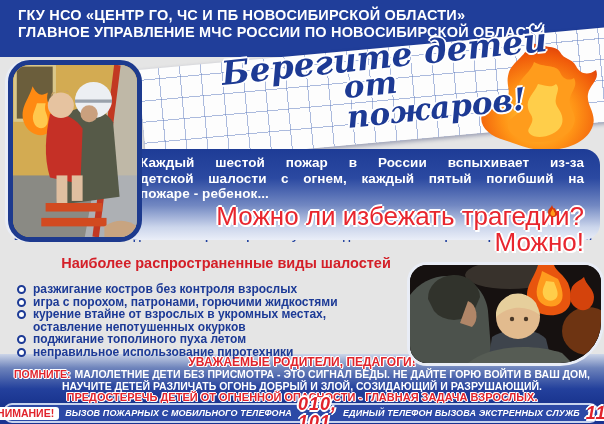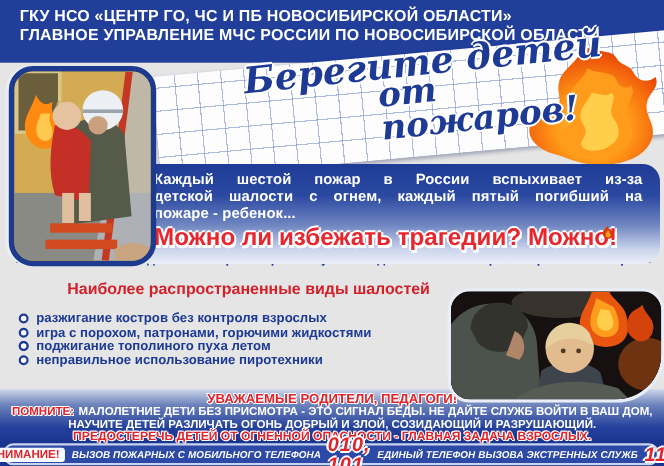--- a/index.html
+++ b/index.html
@@ -29,21 +29,21 @@
 
   
   .flame-top{left:468px;top:40px;width:136px;height:112px;z-index:3;}
 
   
   .intro{left:122px;top:149px;width:478px;height:91px;border-radius:16px;z-index:5;box-sizing:border-box;
          padding:6px 16px 0 18px;
          background:linear-gradient(180deg,#1e3c96 0%,#2b49a1 32%,#7288c2 62%,#ccd6ec 86%,#eaeef8 100%);}
   .intro .line{color:#fff;font-weight:bold;font-size:13.5px;line-height:15.5px;letter-spacing:.1px;}
   .intro .just{text-align:justify;text-align-last:justify;}
-  .headline{color:#e8262e;font-weight:bold;font-size:22px;line-height:26px;text-align:left;margin-top:1px;
+  .headline{color:#e8262e;font-weight:normal;font-size:26px;line-height:26px;text-align:right;margin-top:1px;
             text-shadow:-2px 0 0 #fff,2px 0 0 #fff,0 -2px 0 #fff,0 2px 0 #fff,1px 1px 0 #fff,-1px -1px 0 #fff,2px 2px 0 #fff;}
 
   
   .photoL{left:8px;top:60px;width:124px;height:172px;border:5px solid #1d3a8e;border-radius:22px;
           overflow:hidden;z-index:6;background:#c9a84c;box-shadow:-3px 0 0 #e9edf6;}
   .photoR{left:407px;top:262px;width:191px;height:98px;border:3px solid #e9edf6;
           border-radius:20px 20px 44px 20px;overflow:hidden;z-index:7;background:#161110;}
   .photoL svg,.photoR svg{display:block;width:100%;height:100%;}
 
   
@@ -151,21 +151,22 @@
     <div class="just">Если не оставлять детей без присмотра и  изучать с детьми элементарные правила пожарной</div>
   </div>
 
   <div class="abs list-title">
     <div>Наиболее распространенные виды шалостей</div>
   </div>
 
   <div class="abs bullets">
     <div class="item"><span class="dot"></span><span class="txt">разжигание костров без контроля взрослых</span></div>
     <div class="item"><span class="dot"></span><span class="txt">игра с порохом, патронами, горючими жидкостями</span></div>
-    <div class="item"><span class="dot"></span></div>
+    <div class="item"><span class="dot"></span><span class="txt">курение втайне от взрослых в укромных местах,
+оставление непотушенных окурков</span></div>
     <div class="item"><span class="dot"></span><span class="txt">поджигание тополиного пуха летом</span></div>
     <div class="item"><span class="dot"></span><span class="txt">неправильное использование пиротехники</span></div>
   </div>
 
   <div class="abs mini-flame">
     <svg viewBox="0 0 14 14">
         <path fill="#d8380a" d="M7 0 C6 3 3 4 3 7 C3 10 5 12 8 12 C11 12 13 10 12 7 C11.5 5 10 5 10 3 C9 4 8 3 7 0 Z"></path>
         <path fill="#ff9c1c" d="M7.5 4 C7 6 5.5 6.5 5.5 8.5 C5.5 10 6.5 11 8 11 C9.5 11 10.5 9.8 10 8 C9.6 6.8 8.5 6.5 8.7 5 Z"></path>
       </svg>
   </div>
@@ -187,21 +188,21 @@
       <path d="M86 48 A22 22 0 0 1 126 38 L130 50 C116 40 100 40 86 52 Z" fill="#e6cf9c"></path>
       <circle cx="102" cy="54" r="2.2" fill="#4a3828"></circle>
       <circle cx="116" cy="54" r="2.2" fill="#4a3828"></circle>
       <path fill="#565c54" d="M58 98 C80 80 122 78 152 88 L162 98 Z"></path>
     </svg>
   </div>
 
   <div class="abs bottom">
     <div class="appeal outl">УВАЖАЕМЫЕ РОДИТЕЛИ, ПЕДАГОГИ!</div>
     <div class="rline">
-      <span class="rlabel outl">ПОМНИТЕ:</span><span>МАЛОЛЕТНИЕ ДЕТИ БЕЗ ПРИСМОТРА - ЭТО СИГНАЛ БЕДЫ. НЕ ДАЙТЕ СЛУЖБ ВОЙТИ В ВАШ ДОМ,</span>
+      <span class="rlabel outl">ПОМНИТЕ:</span><span>МАЛОЛЕТНИЕ ДЕТИ БЕЗ ПРИСМОТРА - ЭТО СИГНАЛ БЕДЫ. НЕ ДАЙТЕ ГОРЮ ВОЙТИ В ВАШ ДОМ,</span>
     </div>
     <div class="wline">НАУЧИТЕ ДЕТЕЙ РАЗЛИЧАТЬ ОГОНЬ ДОБРЫЙ И ЗЛОЙ, СОЗИДАЮЩИЙ И РАЗРУШАЮЩИЙ.</div>
     <div class="redline outl">ПРЕДОСТЕРЕЧЬ ДЕТЕЙ ОТ ОГНЕННОЙ ОПАСНОСТИ - ГЛАВНАЯ ЗАДАЧА ВЗРОСЛЫХ.</div>
 
     <div class="strip">
       <span class="attn">ВНИМАНИЕ!</span>
       <span class="stext">ВЫЗОВ ПОЖАРНЫХ С МОБИЛЬНОГО ТЕЛЕФОНА</span>
       <span class="snum">010, 101</span>
       <span class="stext">ЕДИНЫЙ ТЕЛЕФОН ВЫЗОВА ЭКСТРЕННЫХ СЛУЖБ</span>
       <span class="snum">112</span>

